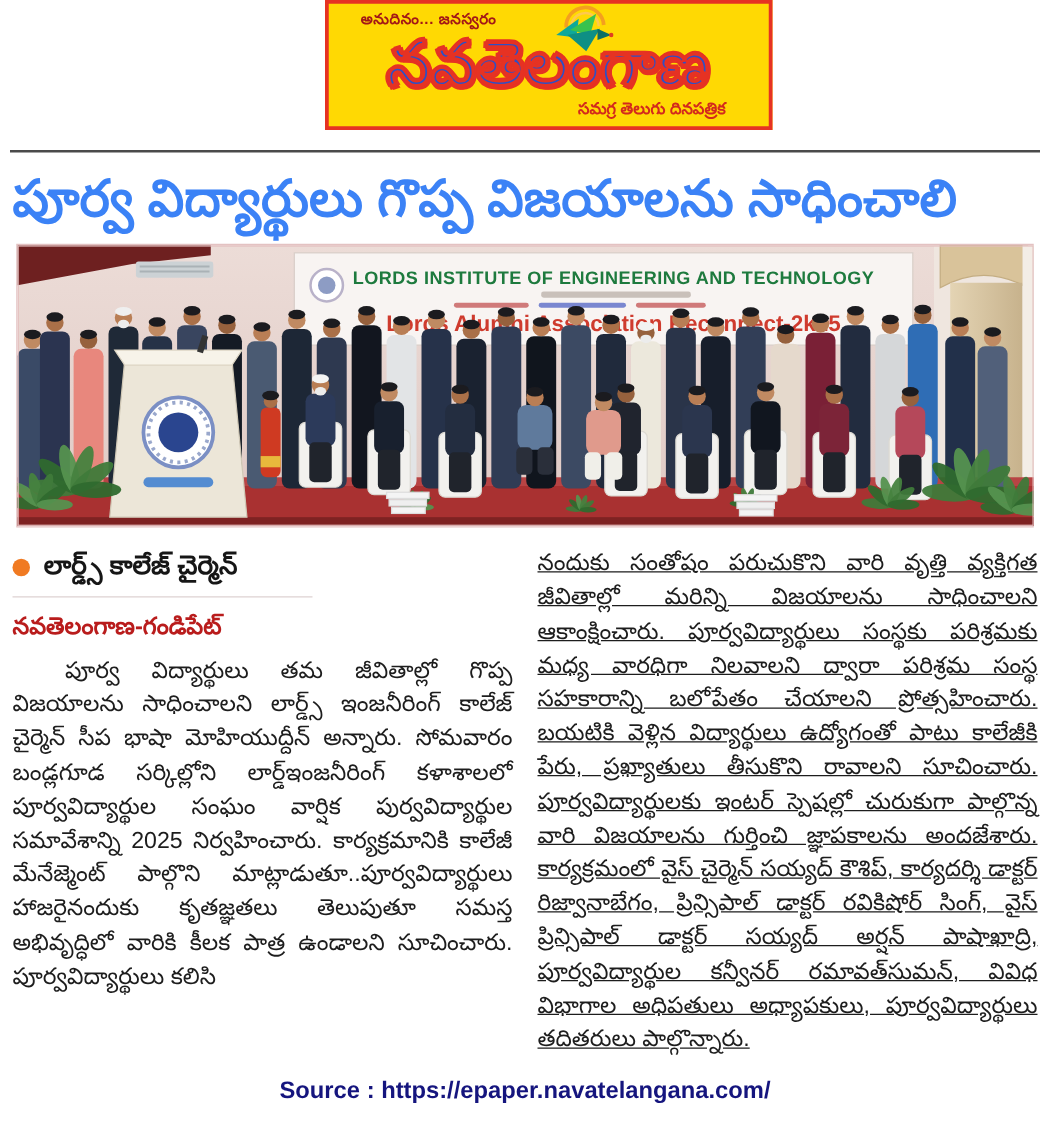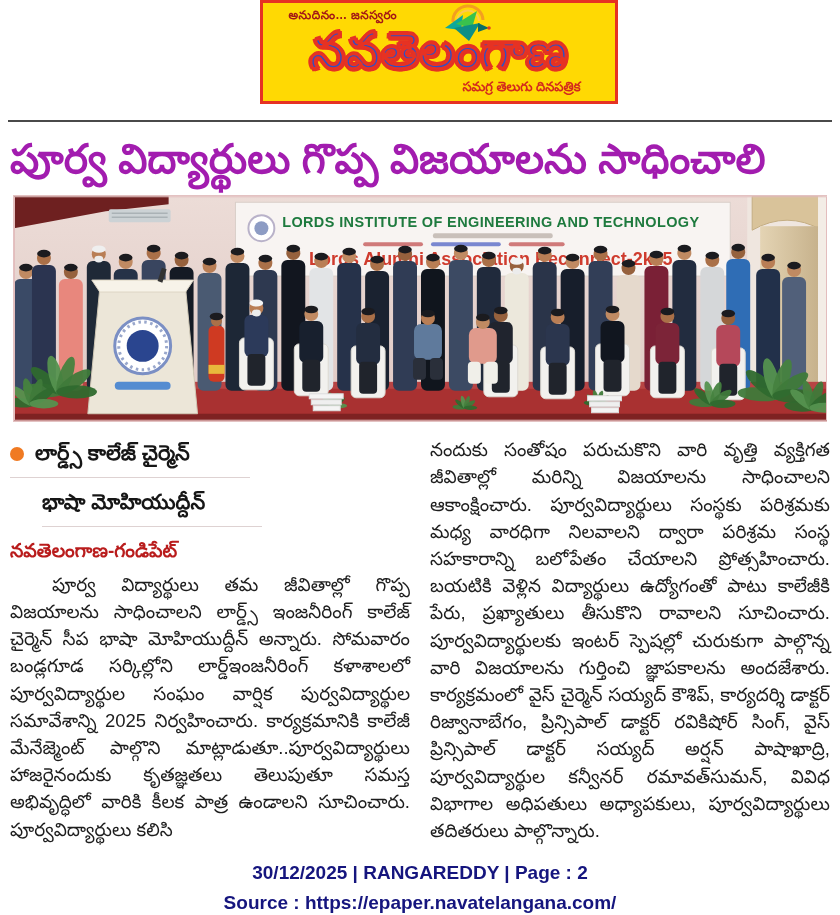--- a/index.html
+++ b/index.html
@@ -16,39 +16,39 @@
                 font-size:50px;font-weight:bold;color:#2b50c8;line-height:1.15;
                 -webkit-text-stroke:1.2px #e63223;
                 text-shadow:2px 0 0 #e63223,-2px 0 0 #e63223,0 2px 0 #e63223,0 -2px 0 #e63223,2px 2px 0 #e63223;
                 transform:skewX(-3deg);}
   .masthead-tagline-bottom{position:absolute;bottom:4px;right:34px;font-size:13px;
                 font-weight:bold;color:#d3291d;}
   .bird{position:absolute;top:1px;right:124px;}
 
   
   .divider{border:none;border-top:2px solid #4a4a4a;margin:16px 8px 0;}
-  .headline{margin:12px 10px 4px;font-size:41px;font-weight:800;color:#a21caf;
+  .headline{margin:12px 10px 4px;font-size:41px;font-weight:800;color:#3b82f6;
             line-height:1.25;letter-spacing:0;}
 
   
   .photo{margin:22px 13px 0;height:225px;border:1px solid #e3c2c2;box-sizing:content-box;}
   .photo svg{display:block;}
 
   
   .columns{display:flex;gap:20px;margin:14px 10px 0;}
   .col{flex:1;font-size:18.5px;line-height:1.47;text-align:justify;color:#1d1d1d;}
   .caption{font-size:21px;font-weight:bold;color:#161616;margin:2px 0 10px;}
   .caption-row1{display:flex;align-items:center;gap:11px;width:60%;
                 border-bottom:1px solid #ded2d2;padding-bottom:8px;}
   .bullet{width:14px;height:14px;border-radius:50%;background:#f07a22;flex:0 0 auto;}
   .caption-row2{margin-left:32px;width:55%;border-bottom:1px solid #ded2d2;
                 padding:9px 0 8px;}
   .dateline{font-weight:bold;font-size:19px;margin:8px 0 6px;color:#b91c1c;}
   .para-left{margin:0;text-indent:42px;}
-  .para-right{margin:0;}
+  .para-right{margin:0;text-decoration:underline;}
 
   
   .footer{margin-top:14px;text-align:center;color:#15157e;font-weight:bold;
           font-size:19px;line-height:1.55;}
 </style>
 </head>
 <body>
 
 <div class="page">
 
@@ -338,30 +338,26 @@
     </svg>
   </figure>
 
   <div class="columns">
     <div class="col">
       <div class="caption">
         <div class="caption-row1">
           <span class="bullet"></span>
           <span>లార్డ్స్ కాలేజ్ చైర్మెన్</span>
         </div>
-        <div class="caption-row2">
-          <span>భాషా మోహియుద్దీన్</span>
-        </div>
       </div>
       <div class="dateline">నవతెలంగాణ-గండిపేట్</div>
       <p class="para-left">పూర్వ విద్యార్థులు తమ జీవితాల్లో గొప్ప విజయాలను సాధించాలని లార్డ్స్ ఇంజనీరింగ్ కాలేజ్ చైర్మెన్ సీప భాషా మోహియుద్దీన్ అన్నారు. సోమవారం బండ్లగూడ సర్కిల్లోని లార్డ్‌ఇంజనీరింగ్ కళాశాలలో పూర్వవిద్యార్థుల సంఘం వార్షిక పుర్వవిద్యార్థుల సమావేశాన్ని 2025 నిర్వహించారు. కార్యక్రమానికి కాలేజీ మేనేజ్మెంట్ పాల్గొని మాట్లాడుతూ..పూర్వవిద్యార్థులు హాజరైనందుకు కృతజ్ఞతలు తెలుపుతూ సమస్త అభివృద్ధిలో వారికి కీలక పాత్ర ఉండాలని సూచించారు. పూర్వవిద్యార్థులు కలిసి</p>
     </div>
     <div class="col">
       <p class="para-right">నందుకు సంతోషం పరుచుకొని వారి వృత్తి వ్యక్తిగత జీవితాల్లో మరిన్ని విజయాలను సాధించాలని ఆకాంక్షించారు. పూర్వవిద్యార్థులు సంస్థకు పరిశ్రమకు మధ్య వారధిగా నిలవాలని ద్వారా పరిశ్రమ సంస్థ సహకారాన్ని బలోపేతం చేయాలని ప్రోత్సహించారు. బయటికి వెళ్లిన విద్యార్థులు ఉద్యోగంతో పాటు కాలేజీకి పేరు, ప్రఖ్యాతులు తీసుకొని రావాలని సూచించారు. పూర్వవిద్యార్థులకు ఇంటర్ స్పెషల్లో చురుకుగా పాల్గొన్న వారి విజయాలను గుర్తించి జ్ఞాపకాలను అందజేశారు. కార్యక్రమంలో వైస్ చైర్మెన్ సయ్యద్ కౌశిప్, కార్యదర్శి డాక్టర్ రిజ్వానాబేగం, ప్రిన్సిపాల్ డాక్టర్ రవికిషోర్ సింగ్, వైస్ ప్రిన్సిపాల్ డాక్టర్ సయ్యద్ అర్షన్ పాషాఖాద్రి, పూర్వవిద్యార్థుల కన్వీనర్ రమావత్‌సుమన్, వివిధ విభాగాల అధిపతులు అధ్యాపకులు, పూర్వవిద్యార్థులు తదితరులు పాల్గొన్నారు.</p>
     </div>
   </div>
 
   <div class="footer">
-    <div>30/12/2025 | RANGAREDDY | Page : 2</div>
     <div>Source : https://epaper.navatelangana.com/</div>
   </div>
 
 </div>
 
 </body></html>

